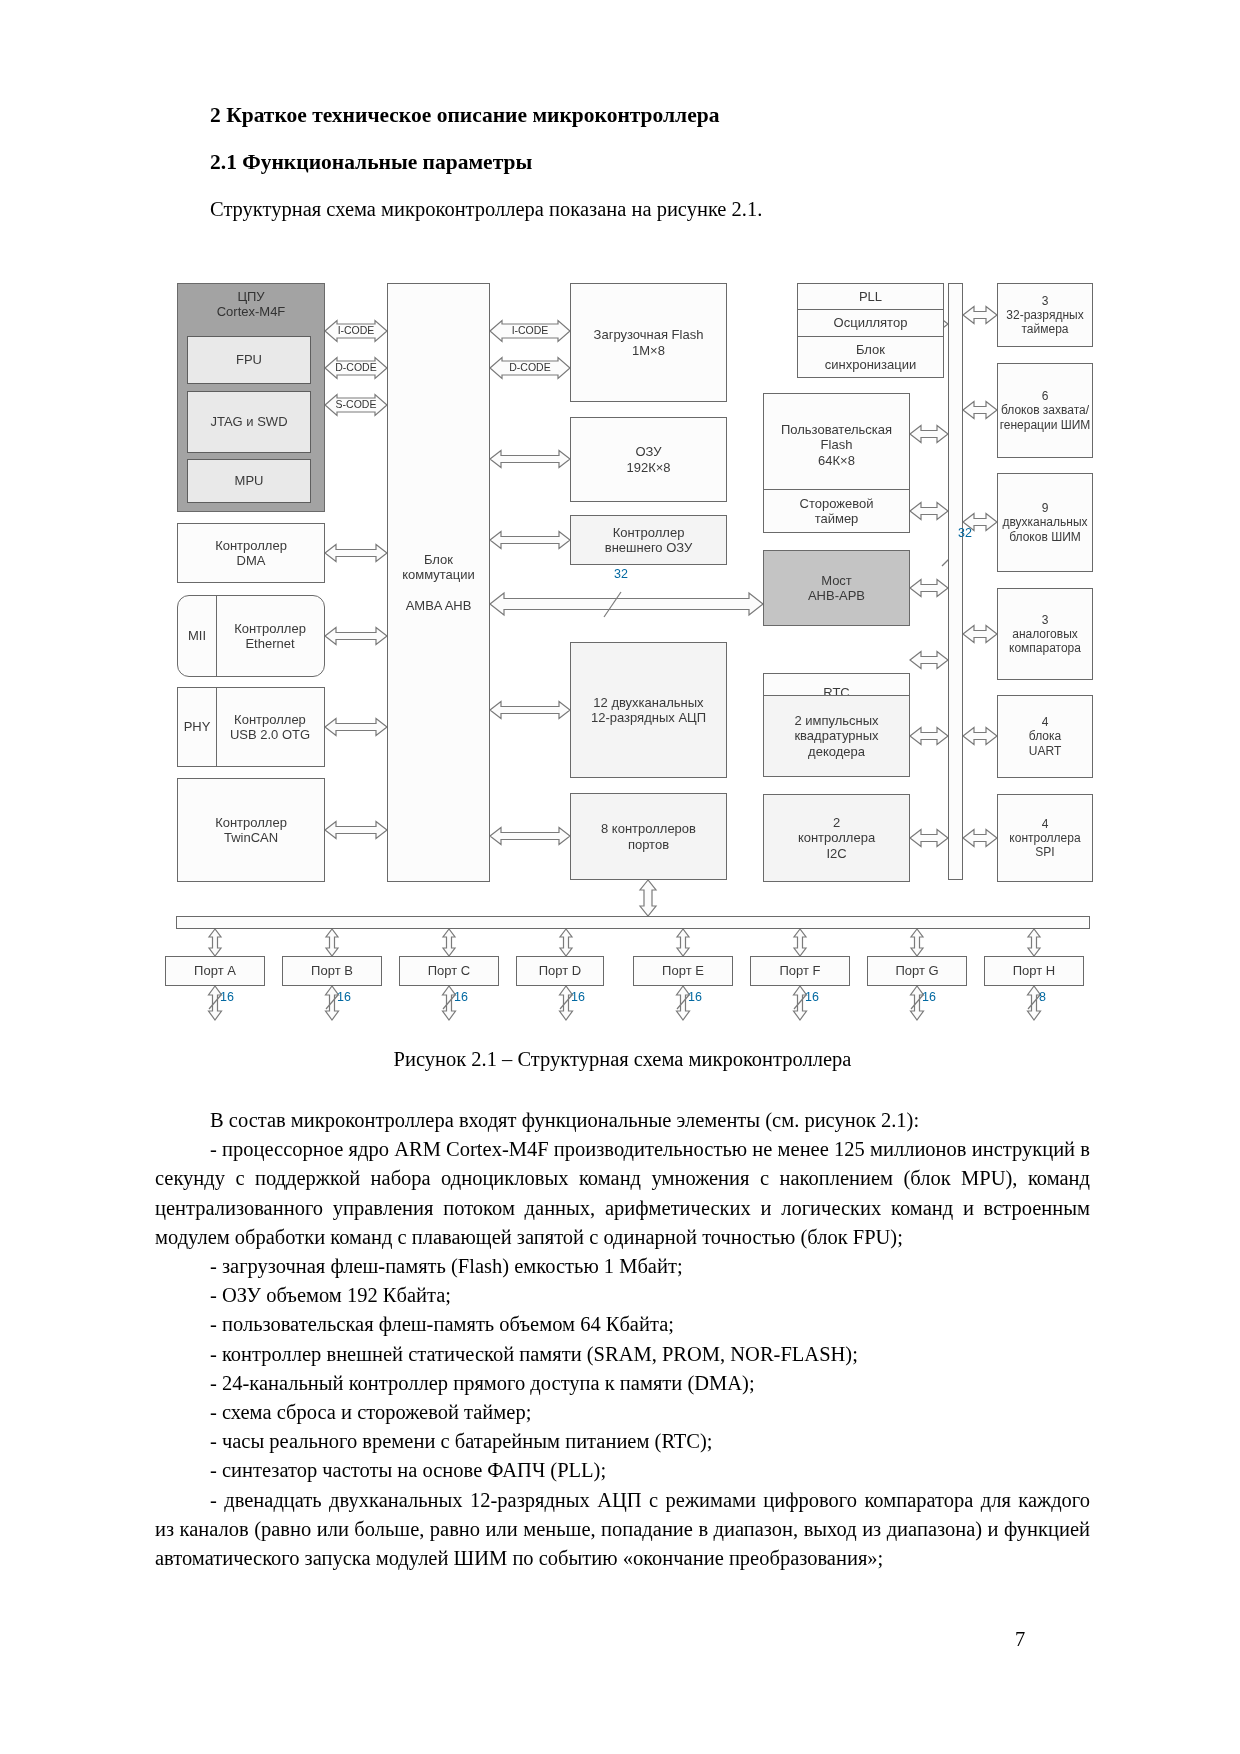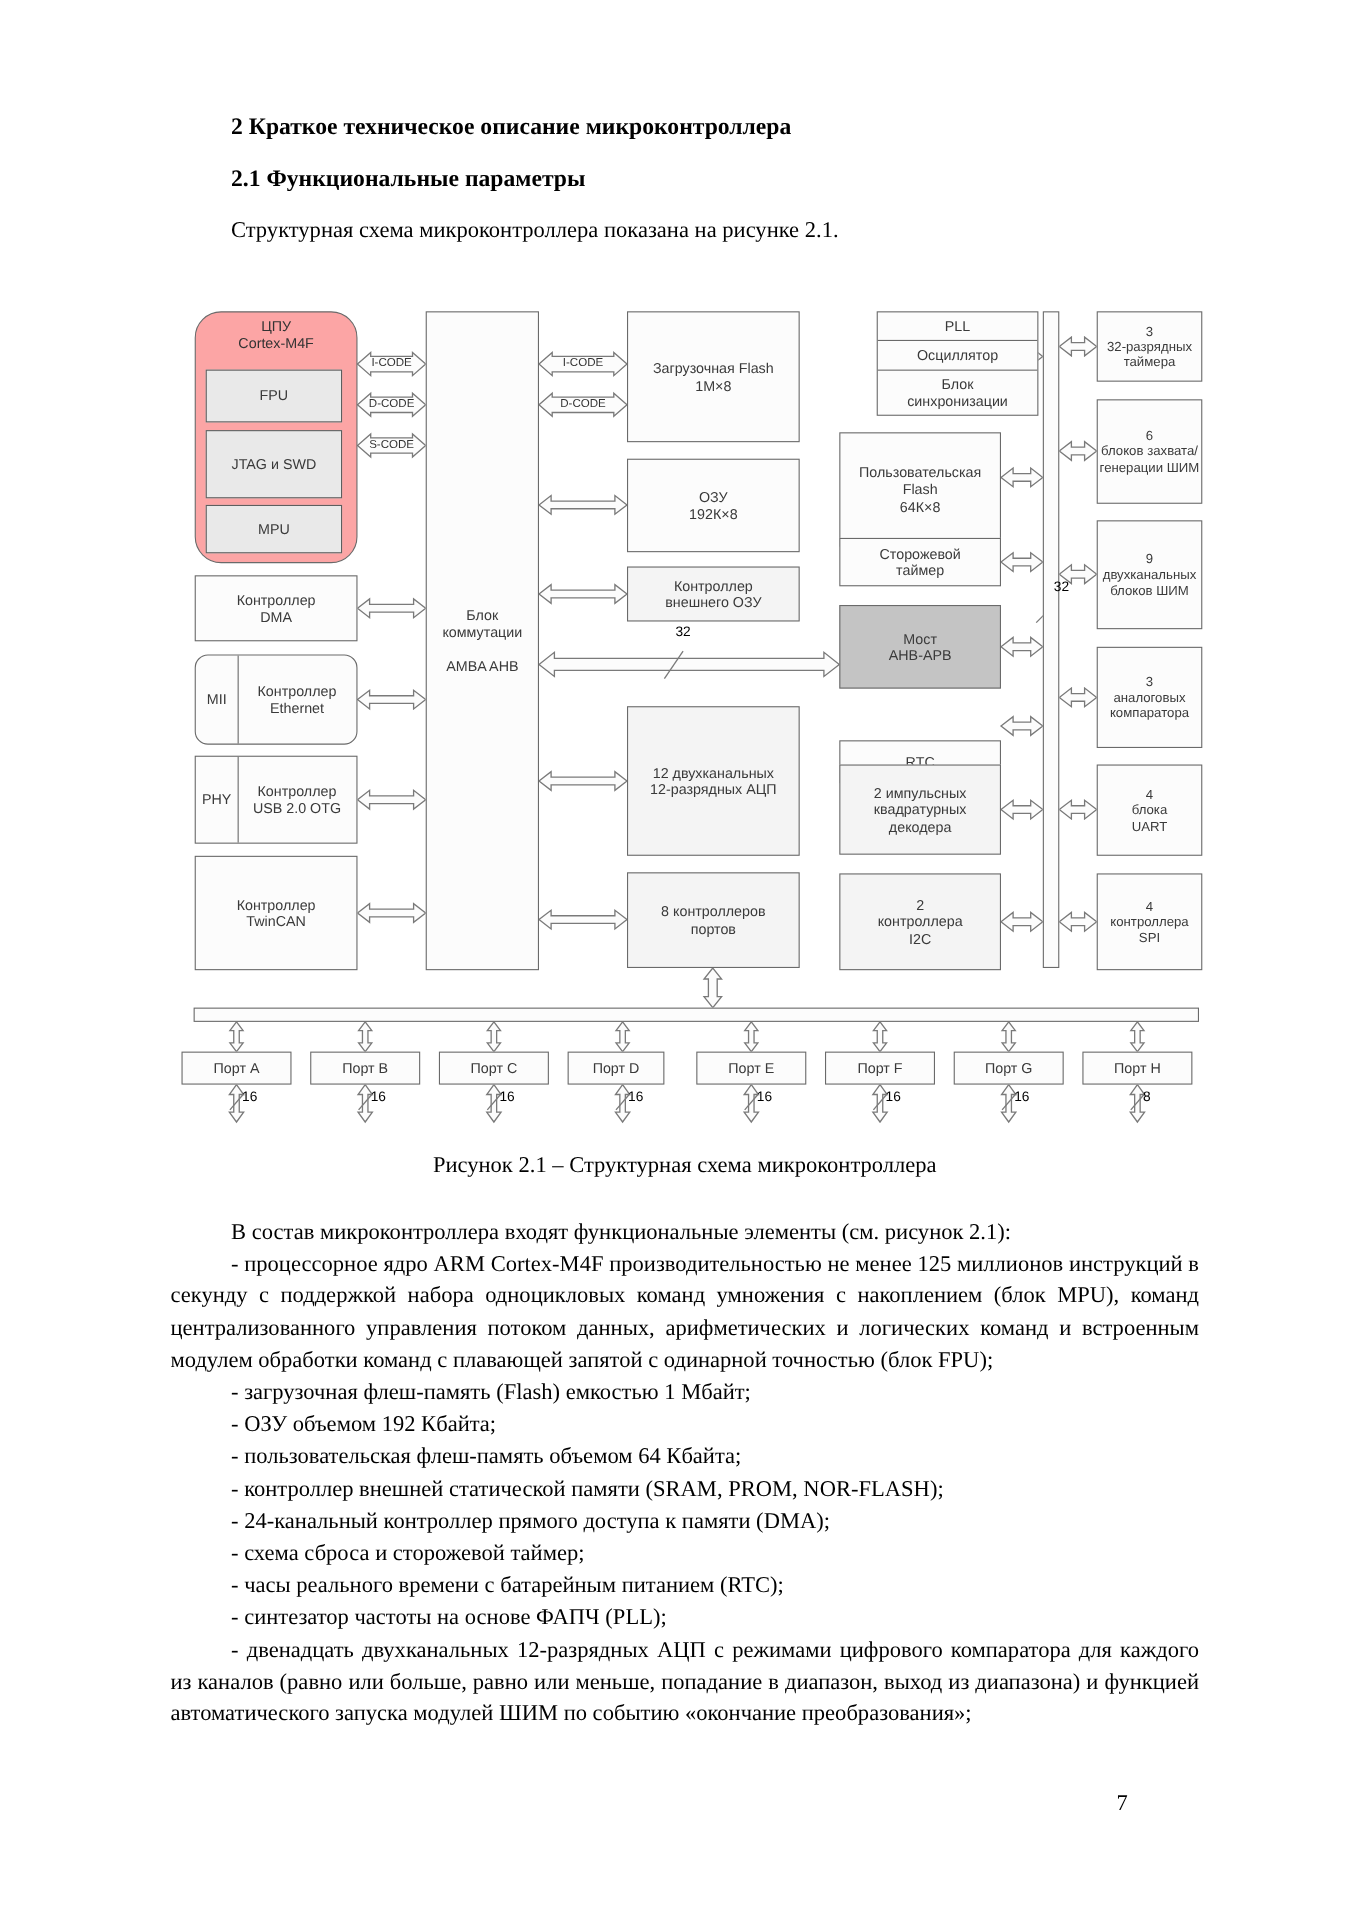--- a/index.html
+++ b/index.html
@@ -11,34 +11,34 @@
   .li{margin:0;text-indent:55px;text-align:justify;}
   .caption{text-align:center;font-size:20.5px;}
   
   .fig{position:absolute;left:155px;top:283px;width:960px;height:745px;
        font-family:"Liberation Sans",sans-serif;color:#3a3a3a;}
   .blk{position:absolute;box-sizing:border-box;border:1.5px solid #6a6a6a;background:#fcfcfc;
        display:flex;align-items:center;justify-content:center;text-align:center;
        font-size:13px;line-height:1.18;white-space:pre-line;z-index:2;}
   .g1{background:#f4f4f4;}
   .g2{background:#c4c4c4;}
-  .cpu{background:#fca5a5;display:block;border-radius:24px;}
+  .cpu{background:#a3a3a3;display:block;}
   .cputitle{position:absolute;top:5px;left:0;right:0;text-align:center;white-space:pre-line;color:#333;}
   .cpusub{position:absolute;left:9px;width:124px;box-sizing:border-box;background:#e9e9e9;
           border:1.5px solid #5e5e5e;display:flex;align-items:center;justify-content:center;}
   .clock{flex-direction:column;align-items:stretch;padding:0;}
   .cell{display:flex;align-items:center;justify-content:center;white-space:pre-line;}
   .cell+.cell{border-top:1.5px solid #6a6a6a;}
   .tag{position:absolute;left:0;top:0;bottom:0;width:38px;border-right:1.5px solid #6a6a6a;
        display:flex;align-items:center;justify-content:center;}
   .taglabel{position:absolute;left:38px;right:0;top:0;bottom:0;display:flex;align-items:center;
        justify-content:center;white-space:pre-line;}
   .small{font-size:12px;}
   .alabel{position:absolute;z-index:3;text-align:center;font-size:10.5px;color:#333;}
-  .num{position:absolute;z-index:3;font-size:12.5px;color:#000000;}
+  .num{position:absolute;z-index:3;font-size:12.5px;color:#0369a1;}
   #arrow-layer{position:absolute;left:0;top:0;z-index:1;pointer-events:none;}
   .pageno{font-size:20.5px;}
 </style>
 </head>
 <body>
 
 <div class="page">
 
   <h1 class="abs h1" style="left:210px;top:103px;">2 Краткое техническое описание микроконтроллера</h1>
   <h2 class="abs h1" style="left:210px;top:150px;">2.1 Функциональные параметры</h2>

